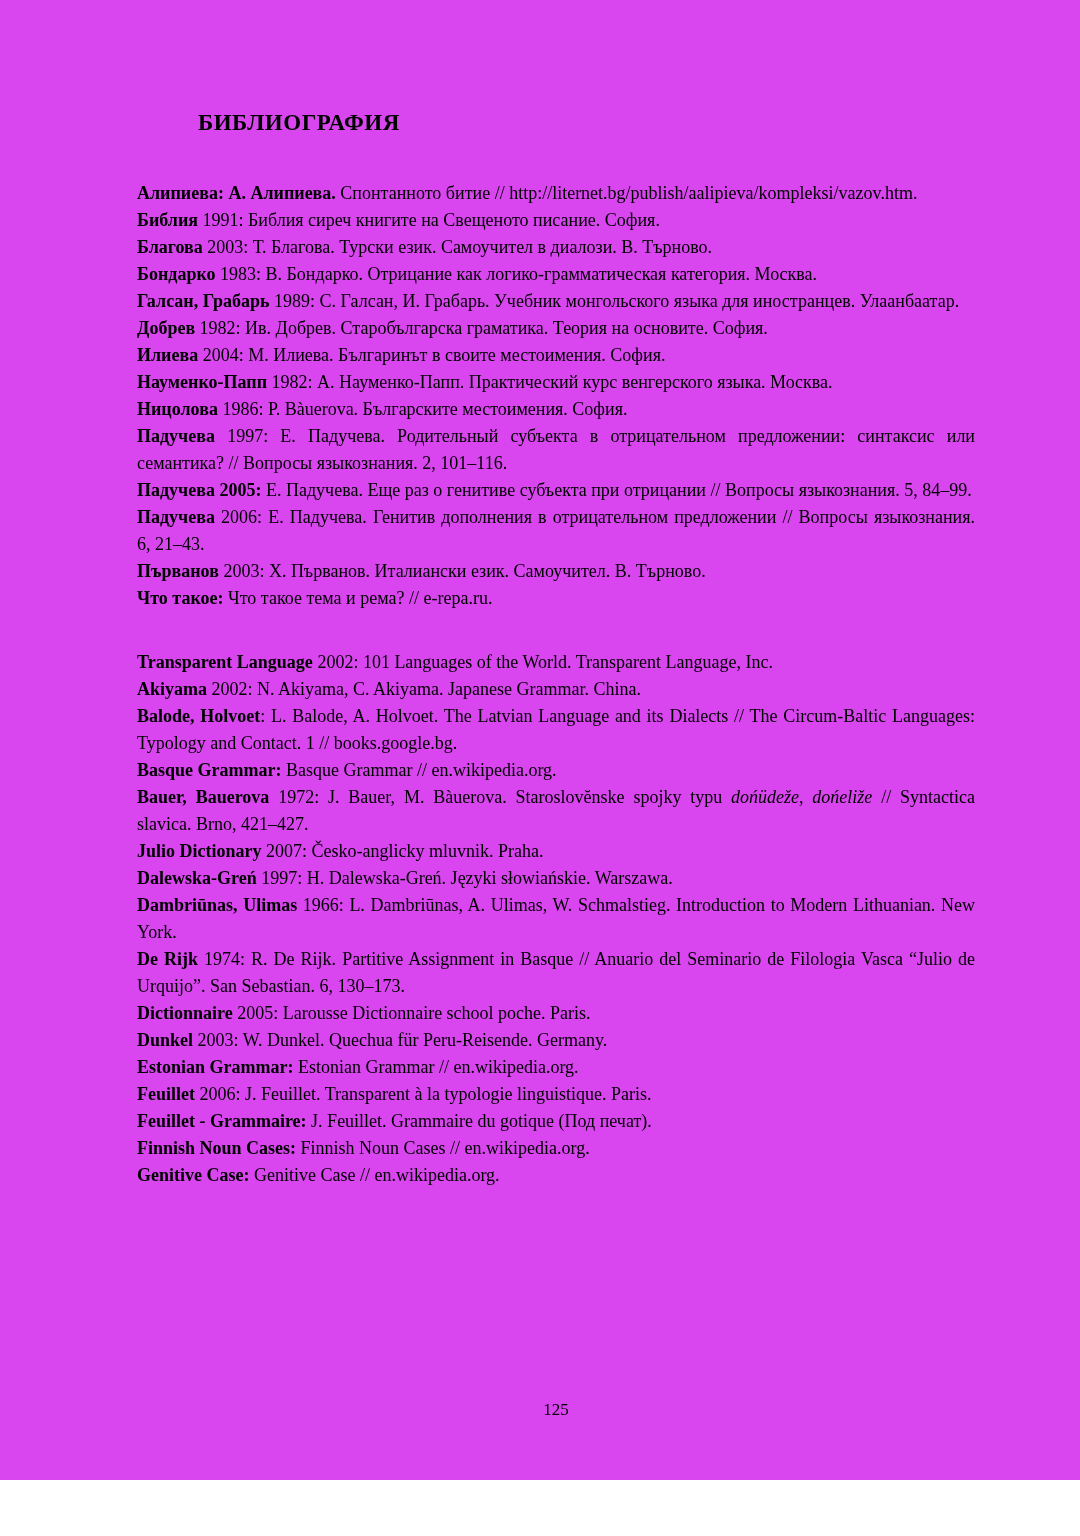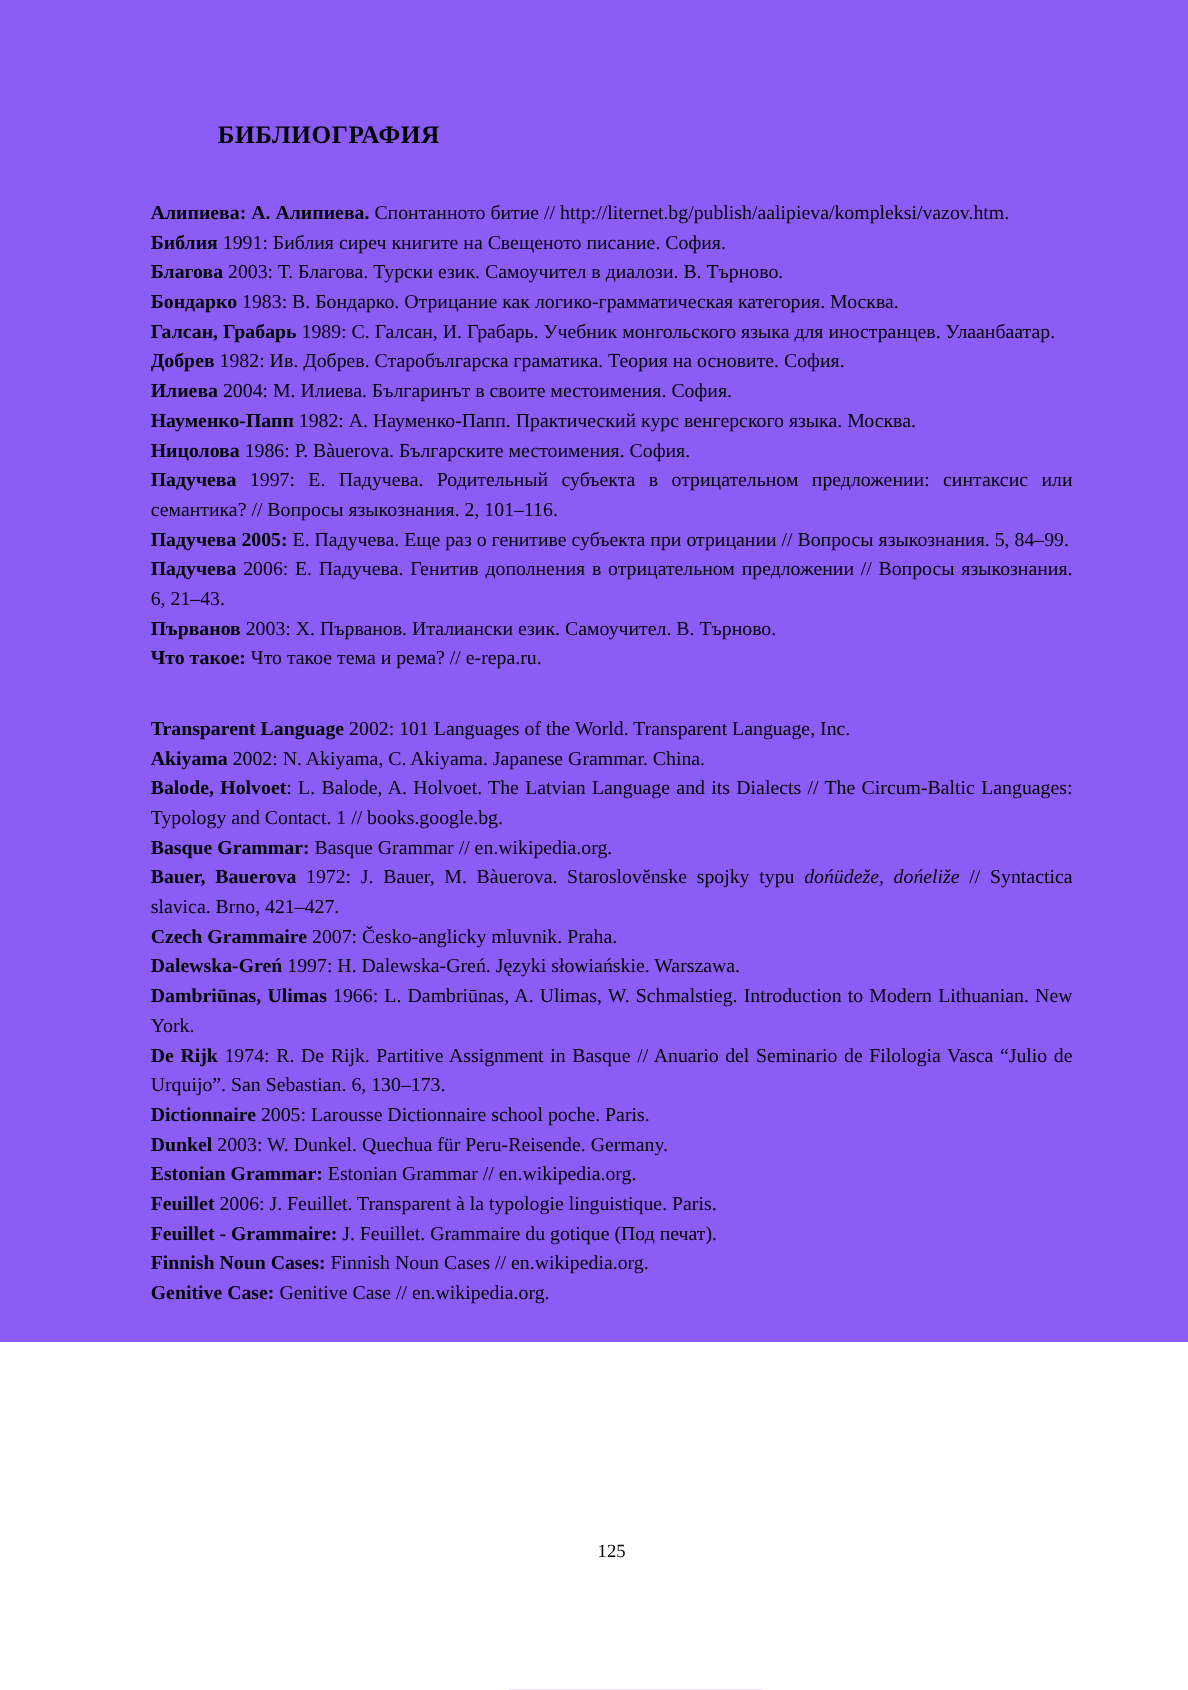--- a/index.html
+++ b/index.html
@@ -11,22 +11,22 @@
     width: 1080px;
     height: 1536px;
     font-family: "Liberation Serif", serif;
     color: #000000;
     position: relative;
     overflow: hidden;
   }
   .page {
     position: relative;
     width: 1080px;
-    height: 1220px;
-    background: #8b5cf6;
+    height: 1480px;
+    background: #d946ef;
     text-decoration: underline;
   }
   .content {
     position: absolute;
     left: 137px;
     top: 110px;
     width: 838px;
   }
   .title {
     font-size: 23px;
@@ -76,21 +76,21 @@
         <p class="entry"><span class="b">Падучева</span><span> 2006: Е. Падучева. Генитив дополнения в отрицательном предложении // Вопросы языкознания. 6, 21–43.</span></p>
         <p class="entry"><span class="b">Първанов</span><span> 2003: Х. Първанов. Италиански език. Самоучител. В. Търново.</span></p>
         <p class="entry"><span class="b">Что такое:</span><span> Что такое тема и рема? // e-repa.ru.</span></p>
       </div>
     <div class="section latin" id="latin-section">
         <p class="entry"><span class="b">Transparent Language</span><span> 2002: 101 Languages of the World. Transparent Language, Inc.</span></p>
         <p class="entry"><span class="b">Akiyama</span><span> 2002: N. Akiyama, C. Akiyama. Japanese Grammar. China.</span></p>
         <p class="entry"><span class="b">Balode, Holvoet</span><span>: L. Balode, A. Holvoet. The Latvian Language and its Dialects // The Circum-Baltic Languages: Typology and Contact. 1 // books.google.bg.</span></p>
         <p class="entry"><span class="b">Basque Grammar:</span><span> Basque Grammar // en.wikipedia.org.</span></p>
         <p class="entry"><span class="b">Bauer, Bauerova</span><span> 1972: J. Bauer, M. Bàuerova. Staroslovĕnske spojky typu </span><span class="i">dońüdeže, dońeliže</span><span> // Syntactica slavica. Brno,  421–427.</span></p>
-        <p class="entry"><span class="b">Czech Grammaire</span><span> 2007: Česko-anglicky mluvnik. Praha.</span></p>
+        <p class="entry"><span class="b">Julio Dictionary</span><span> 2007: Česko-anglicky mluvnik. Praha.</span></p>
         <p class="entry"><span class="b">Dalewska-Greń</span><span> 1997: H. Dalewska-Greń. Języki słowiańskie. Warszawa.</span></p>
         <p class="entry"><span class="b">Dambriūnas, Ulimas</span><span> 1966: L. Dambriūnas, A. Ulimas, W. Schmalstieg. Introduction to Modern Lithuanian. New York.</span></p>
         <p class="entry"><span class="b">De Rijk</span><span> 1974: R. De Rijk. Partitive Assignment in Basque // Anuario del Seminario de Filologia Vasca “Julio de Urquijo”. San Sebastian. 6, 130–173.</span></p>
         <p class="entry"><span class="b">Dictionnaire</span><span> 2005: Larousse Dictionnaire school poche. Paris.</span></p>
         <p class="entry"><span class="b">Dunkel</span><span> 2003: W. Dunkel. Quechua für Peru-Reisende. Germany.</span></p>
         <p class="entry"><span class="b">Estonian Grammar:</span><span> Estonian Grammar // en.wikipedia.org.</span></p>
         <p class="entry"><span class="b">Feuillet</span><span> 2006: J. Feuillet. Transparent à la typologie linguistique. Paris.</span></p>
         <p class="entry"><span class="b">Feuillet - Grammaire:</span><span> J. Feuillet. Grammaire du gotique (Под печат).</span></p>
         <p class="entry"><span class="b">Finnish Noun Cases:</span><span> Finnish Noun Cases // en.wikipedia.org.</span></p>
         <p class="entry"><span class="b">Genitive Case:</span><span> Genitive Case // en.wikipedia.org.</span></p>

